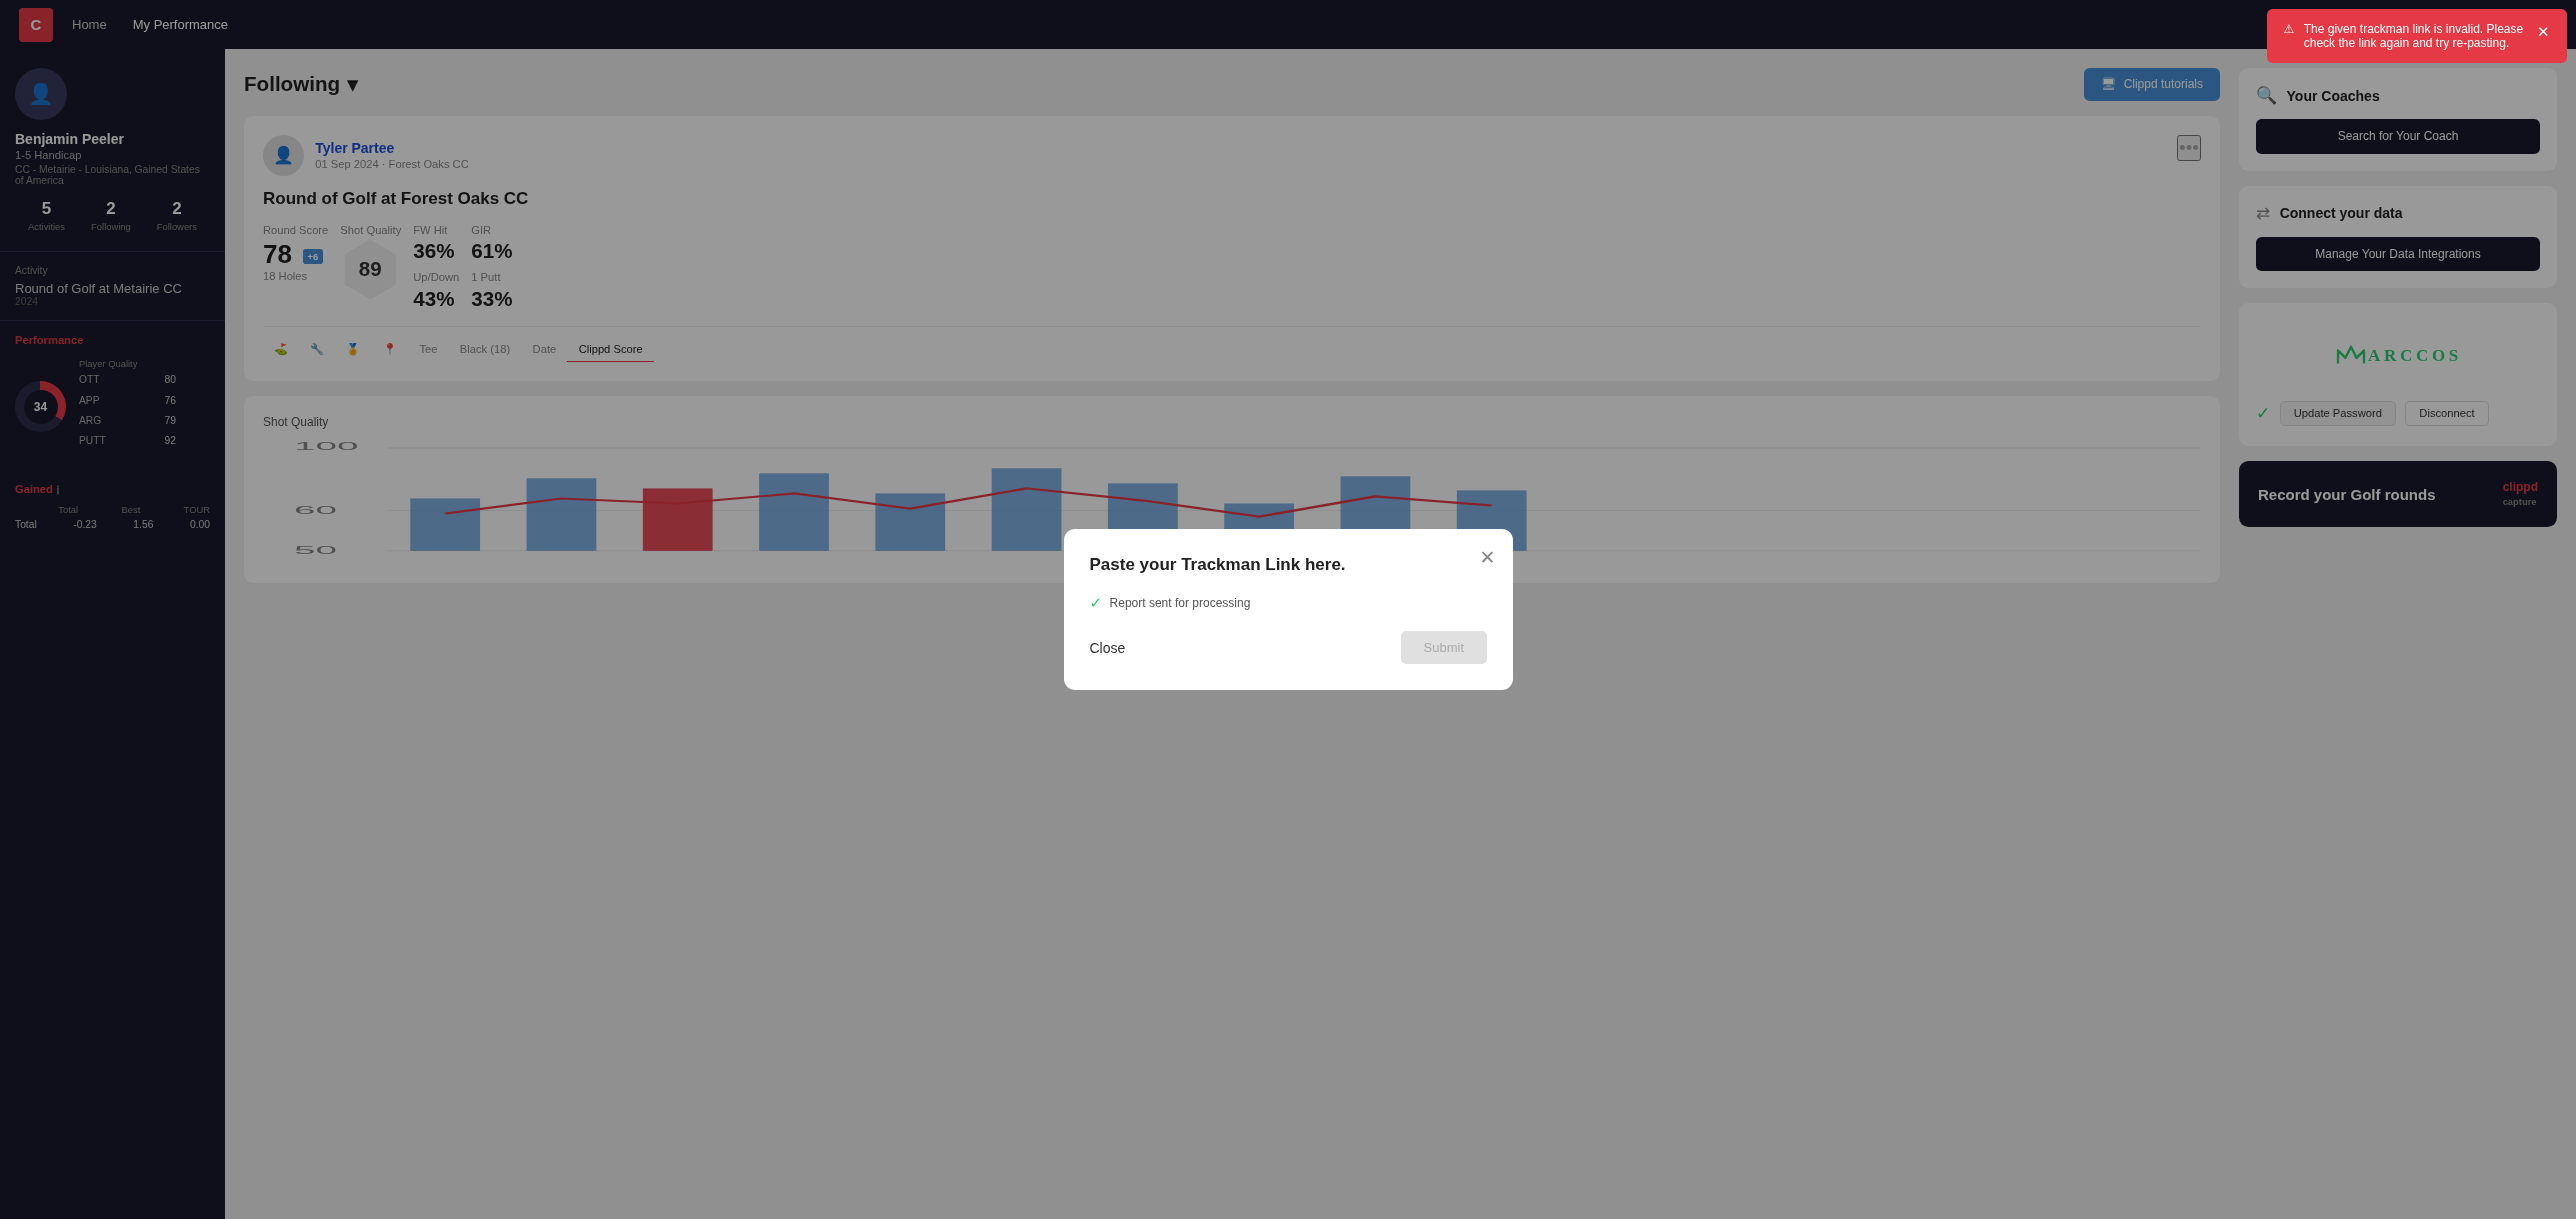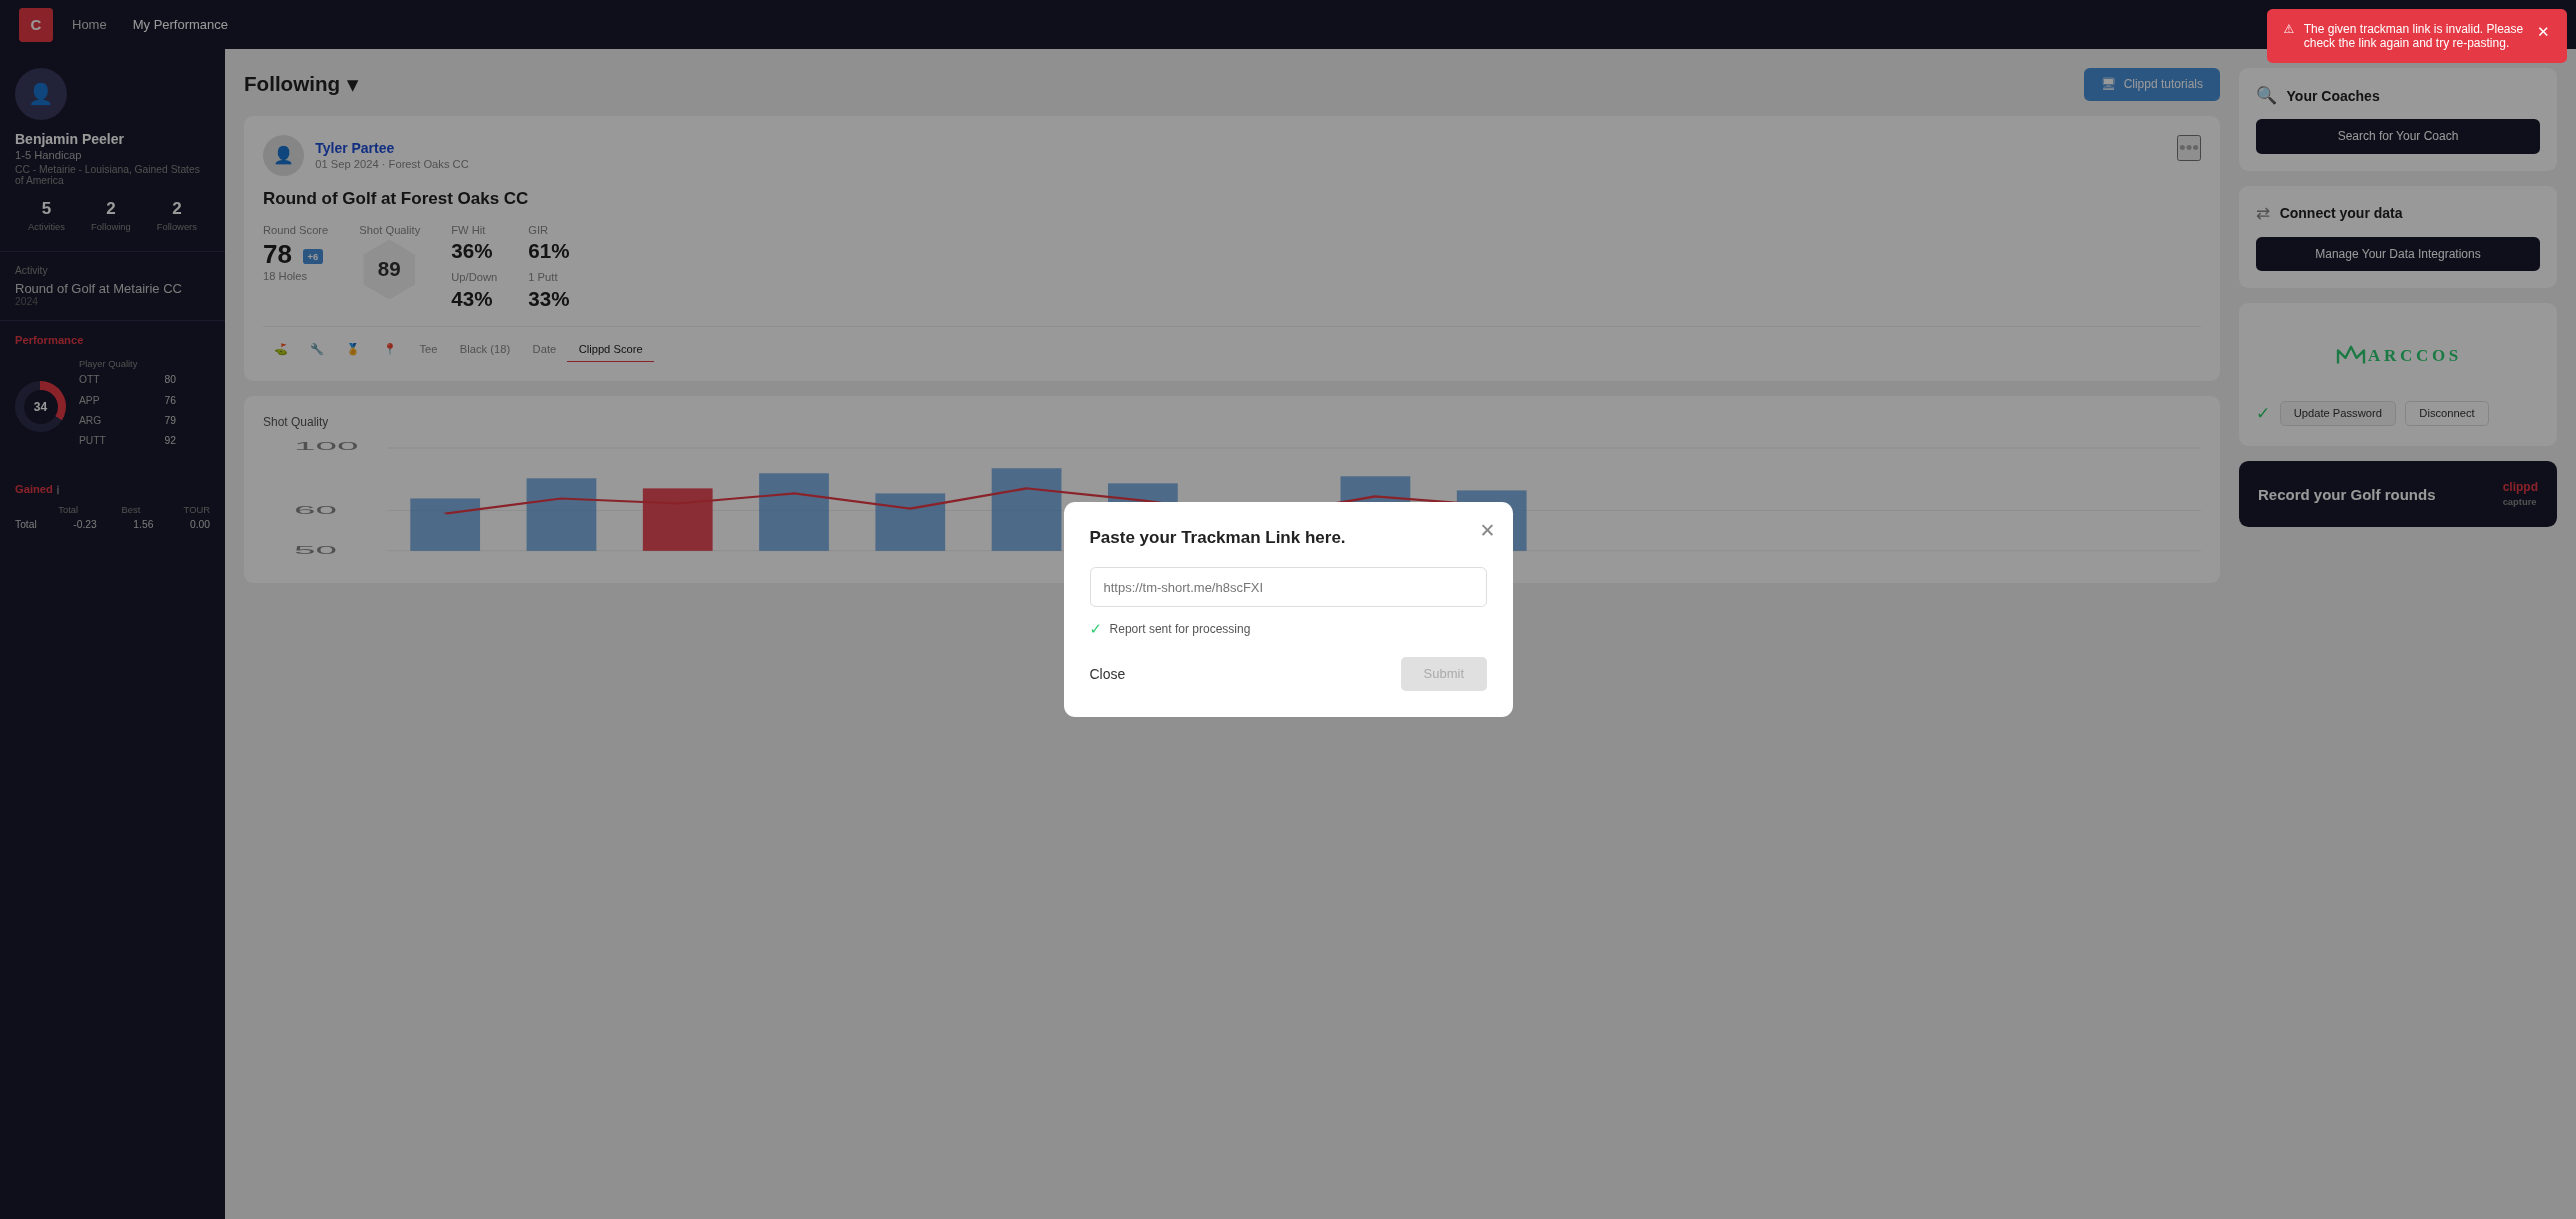--- a/index.html
+++ b/index.html
@@ -114,21 +114,21 @@
     
     .post-card { background: white; border-radius: 9.4px; padding: 19px; margin-bottom: 15px; }
     .post-header { display: flex; align-items: flex-start; justify-content: space-between; margin-bottom: 13px; }
     .post-user { display: flex; align-items: center; gap: 11.2px; }
     .post-avatar { width: 41px; height: 41px; border-radius: 50%; background: #e0e0e0; display: flex; align-items: center; justify-content: center; font-size: 17px; color: #888; }
     .post-user-name { font-size: 14px; font-weight: bold; color: #1d4ed8; }
     .post-user-meta { font-size: 11.2px; color: #888; margin-top: 1.9px; }
     .post-menu { font-size: 19px; color: #aaa; cursor: pointer; }
     .post-title { font-size: 17px; font-weight: bold; color: #222; margin-bottom: 15px; }
 
-    .stats-grid { display: flex; gap: 31px; margin-bottom: 15px; flex-wrap: wrap; }
+    .stats-grid { display: flex; gap: 12px; margin-bottom: 15px; flex-wrap: wrap; }
     .stat-block { }
     .stat-label { font-size: 11.2px; color: #888; margin-bottom: 3.7px; }
     .stat-value { font-size: 26px; font-weight: bold; color: #222; }
     .stat-sub { font-size: 11.2px; color: #888; }
     .stat-badge { display: inline-block; background: #4a90d9; color: white; font-size: 9.4px; padding: 1.9px 4.7px; border-radius: 2.8px; margin-left: 3.7px; vertical-align: middle; }
 
     .shot-quality-hex {
       width: 60px; height: 60px; background: #f0f0f0;
       clip-path: polygon(50% 0%, 93% 25%, 93% 75%, 50% 100%, 7% 75%, 7% 25%);
       display: flex; align-items: center; justify-content: center;
@@ -467,21 +467,20 @@
       </div>
     </div>
   </main>
 </div>
 
 <div class="modal-overlay">
   <div class="modal">
     <div class="modal-title">Paste your Trackman Link here.</div>
     <button class="modal-close">✕</button>
 
-    <input class="modal-input" type="text" value="" placeholder="https://tm-short.me/h8scFXI" style="">
 
     <div class="modal-success">
       <span class="modal-success-icon">✓</span>
       <span>Report sent for processing</span>
     </div>
 
     <div class="modal-footer">
       <button class="modal-close-btn">Close</button>
       <button class="modal-submit-btn">Submit</button>
     </div>

